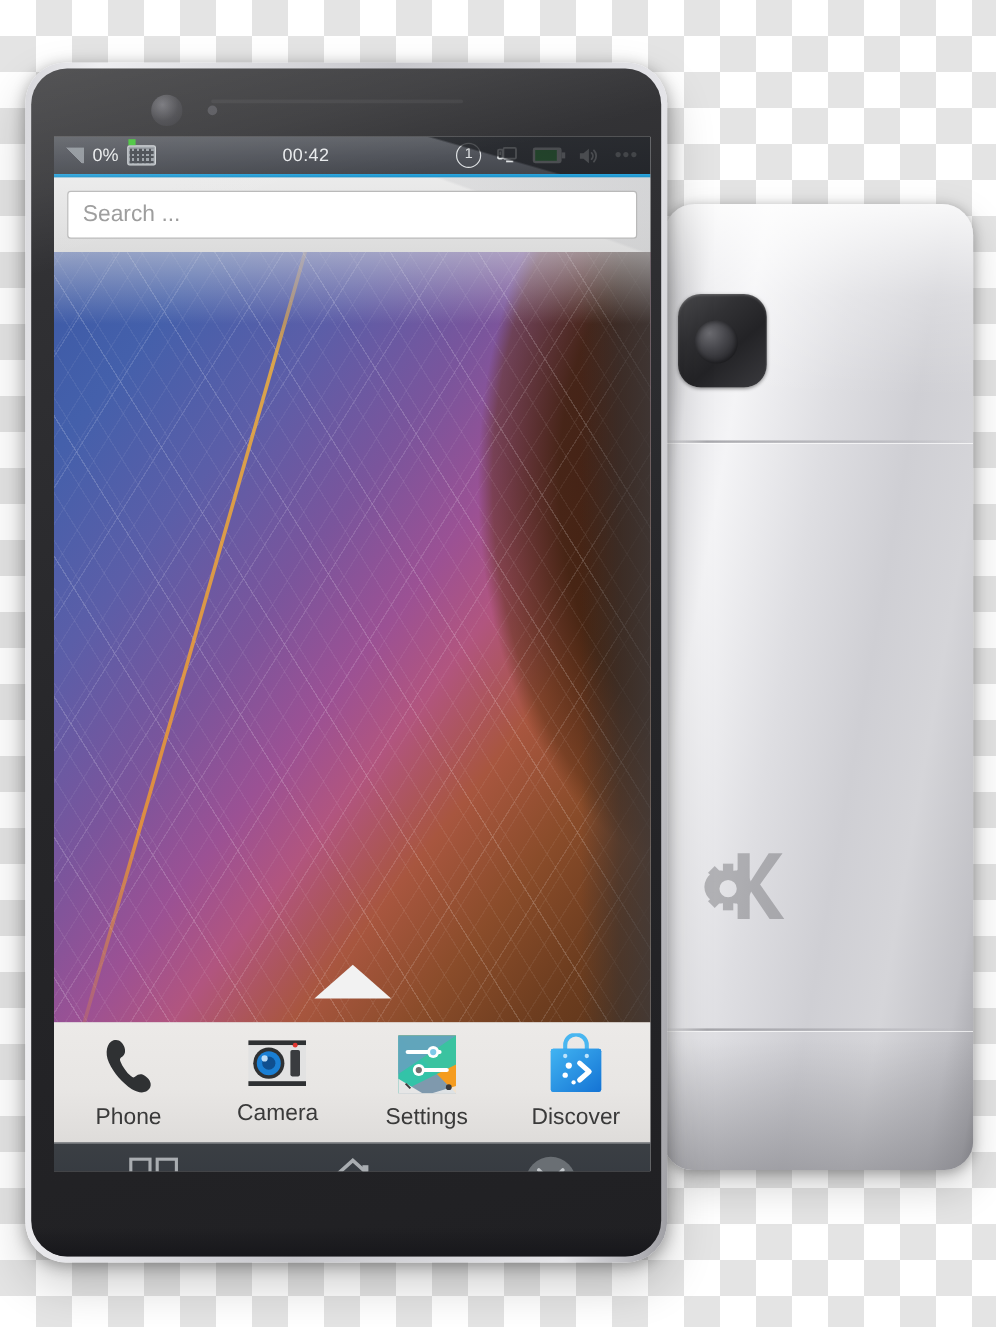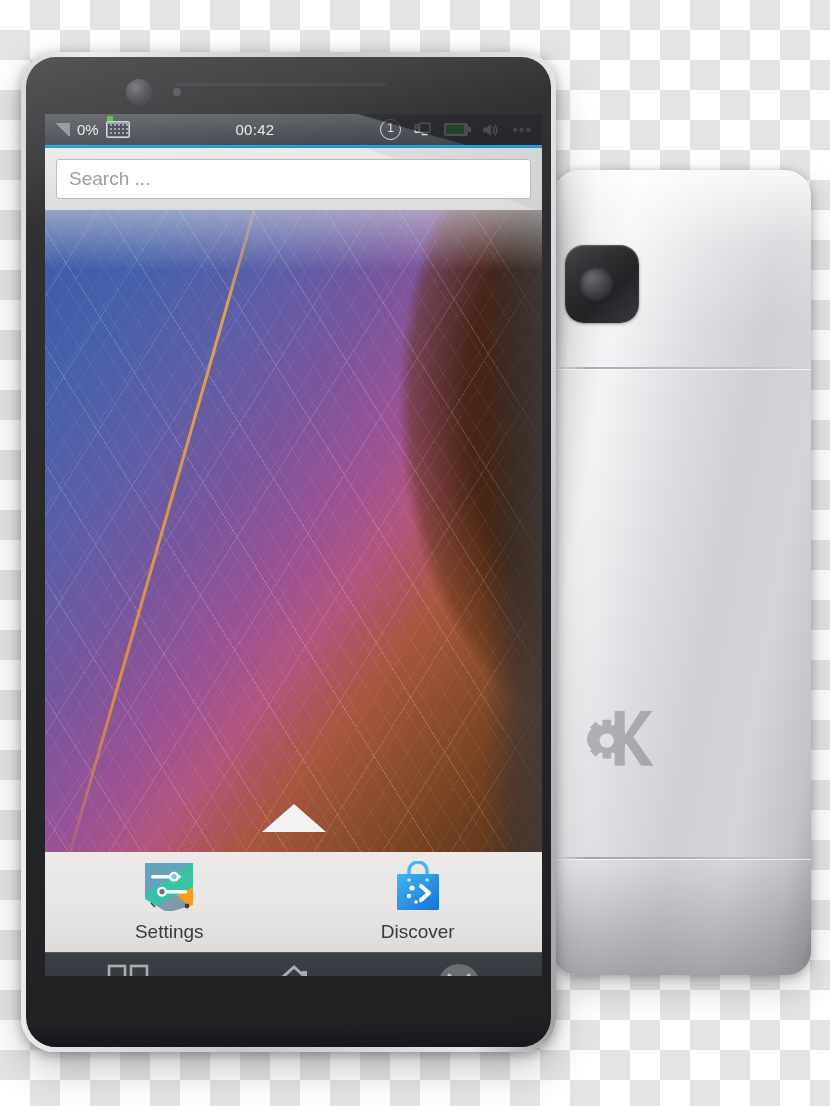--- a/index.html
+++ b/index.html
@@ -510,21 +510,41 @@
         <div id="wallpaper">
           <div id="wall-mesh"></div>
           <div id="wall-sun-edge"></div>
           <div id="wall-shade-right"></div>
           <div id="wall-top-fade"></div>
           <div id="drawer-handle"></div>
         </div>
 
         <div id="dock">
 
-
+          <div class="dock-item">
+            <svg class="icon-phone" viewBox="0 0 48 48">
+              <path fill="#2f3133" d="M12.5 5.5 c4.2 -1.4 7.2 1.6 8.4 5.2 1.2 3.7 .3 6.1 -1.7 7.4 -1.4 .9 -2.1 1.6 -1.4 3.4 1.5 3.9 4.6 8.4 8.1 11.5 1.6 1.4 2.5 1.2 3.7 .2 2 -1.7 4.6 -2.4 7.8 .1 3.1 2.4 5.2 6 2.7 9.5 -2.7 3.8 -8.2 3.4 -13.4 .3 C19.4 38.4 12.7 30.6 9 22.6 5.6 15.1 7.5 7.2 12.5 5.5 Z"></path>
+            </svg>
+            <span class="dock-label">Phone</span>
+          </div>
+
+          <div class="dock-item">
+            <svg class="icon-camera" viewBox="0 0 52 44">
+              <rect x="2" y="2" width="48" height="4" fill="#2f3133"></rect>
+              <rect x="2" y="6" width="48" height="30" fill="#e2e2e2"></rect>
+              <rect x="2" y="36" width="48" height="4" fill="#2f3133"></rect>
+              <rect x="37" y="10" width="8" height="22" rx="1.5" fill="#3a3c3f"></rect>
+              <circle cx="41" cy="6" r="2" fill="#e0352f"></circle>
+              <circle cx="19" cy="21" r="13" fill="#2f3133"></circle>
+              <circle cx="19" cy="21" r="10" fill="#1a7fd4"></circle>
+              <circle cx="19" cy="21" r="5.5" fill="#0f4f90"></circle>
+              <circle cx="15.5" cy="17" r="2.6" fill="#bcdcf7"></circle>
+            </svg>
+            <span class="dock-label">Camera</span>
+          </div>
 
           <div class="dock-item">
             <svg class="icon-settings" viewBox="0 0 52 52">
               <rect x="2" y="2" width="48" height="48" fill="#7f99ad"></rect>
               <path d="M2 2 H50 V50 Z" fill="#f59c1f"></path>
               <path d="M50 2 V26 L2 50 H2 V2 Z" fill="#2fc5a8" opacity="0.95"></path>
               <path d="M2 2 H50 L2 34 Z" fill="#68a0c0" opacity="0.85"></path>
               <path d="M2 38 L22 50 H2 Z" fill="#e6e6e6"></path>
               <path d="M2 50 H50 V44 L30 50 Z" fill="#efefef" opacity="0.85"></path>
               <rect x="8" y="14" width="30" height="3.4" rx="1.7" fill="#ffffff"></rect>

